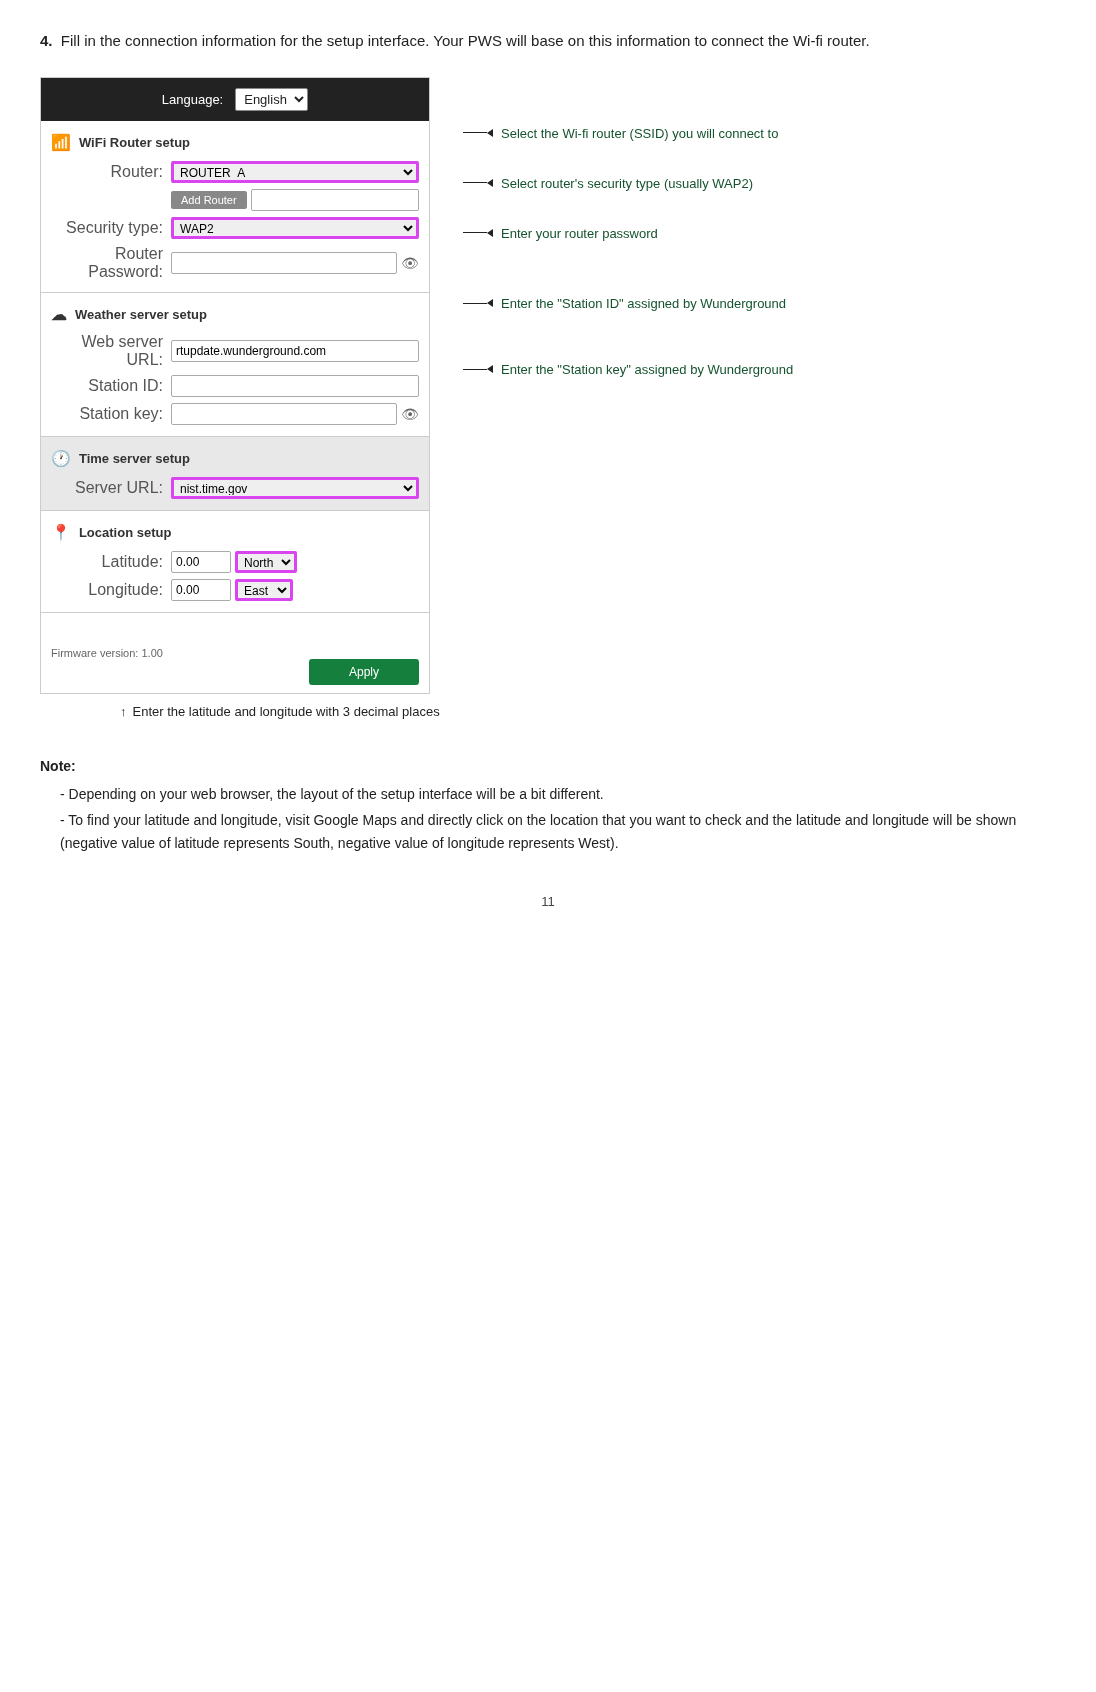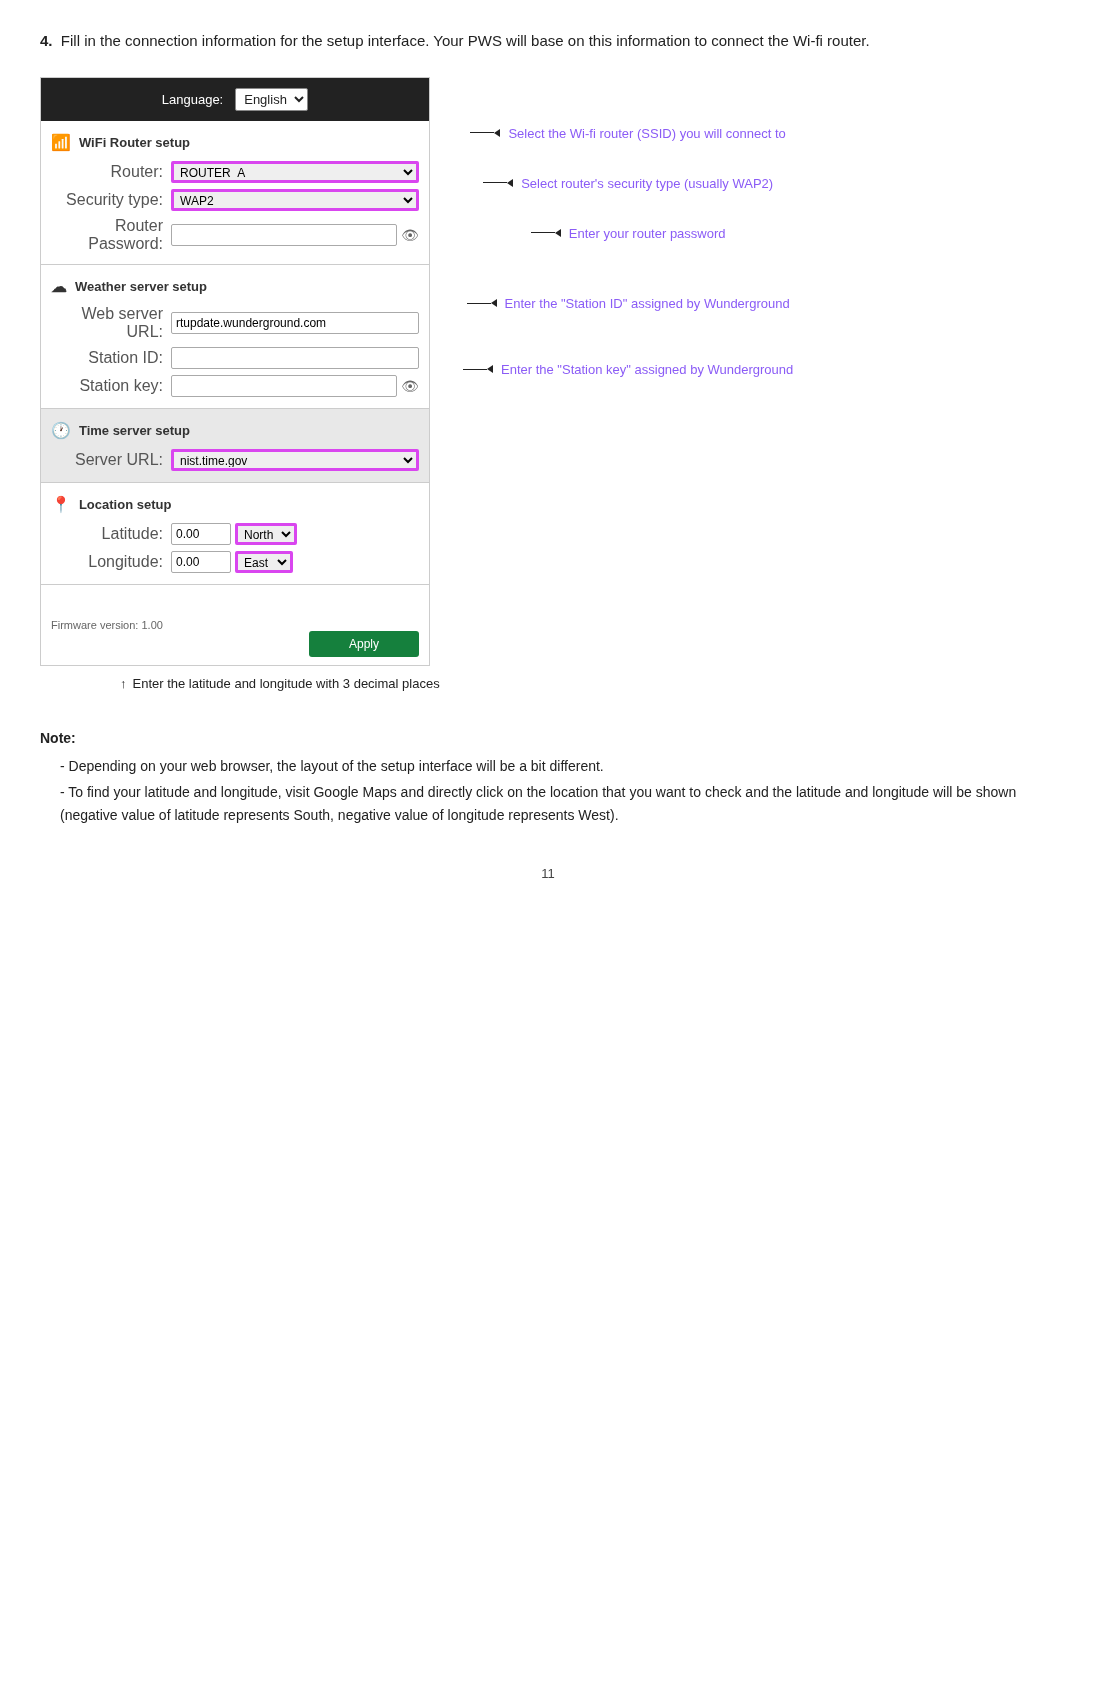--- a/index.html
+++ b/index.html
@@ -193,23 +193,22 @@
       padding-top: 30px;
       padding-left: 20px;
       gap: 0;
     }
 
     .ann-entry {
       display: flex;
       align-items: flex-start;
       margin-bottom: 30px;
       font-size: 13px;
-      color: #8b5cf6;
+      color: #14532d;
       line-height: 1.4;
-      justify-content: center;
     }
 
     .ann-entry .arrow {
       width: 30px;
       margin-right: 8px;
       margin-top: 4px;
       flex-shrink: 0;
       display: flex;
       align-items: center;
     }
@@ -261,20 +260,27 @@
       <div class="form-row">
         <span class="form-label">Router:</span>
         <div class="form-control">
           <select class="full">
             <option>ROUTER_A</option>
             <option>ROUTER_B</option>
           </select>
         </div>
       </div>
 
+      <div class="form-row">
+        <span class="form-label"></span>
+        <div class="form-control">
+          <button class="add-router-btn">Add Router</button>
+          <input type="text" style="flex: 1 1 0%; height: 22px; border: 1px solid rgb(170, 170, 170); font-size: 12px; border-radius: 2px; padding: 2px 4px;">
+        </div>
+      </div>
 
       <div class="form-row">
         <span class="form-label">Security type:</span>
         <div class="form-control">
           <select class="full">
             <option>WAP2</option>
             <option>WPA</option>
             <option>WEP</option>
             <option>None</option>
           </select>

